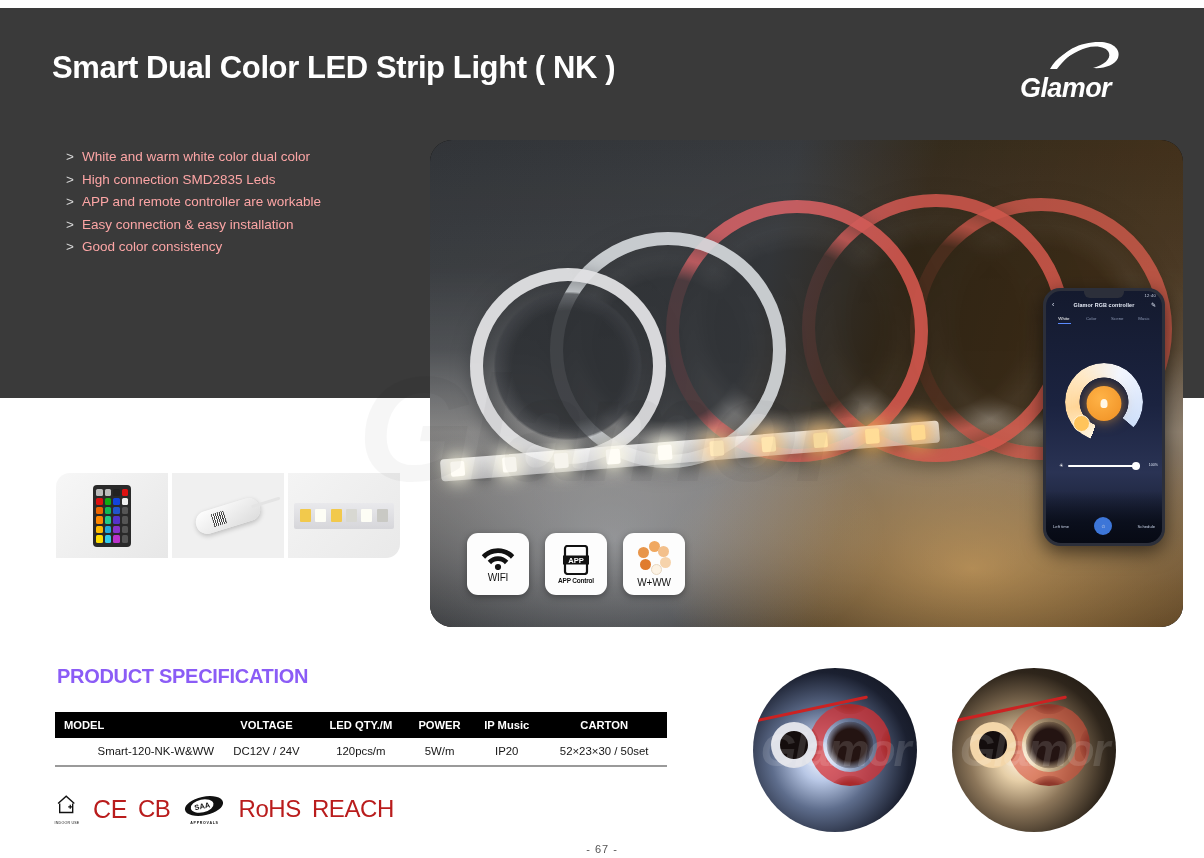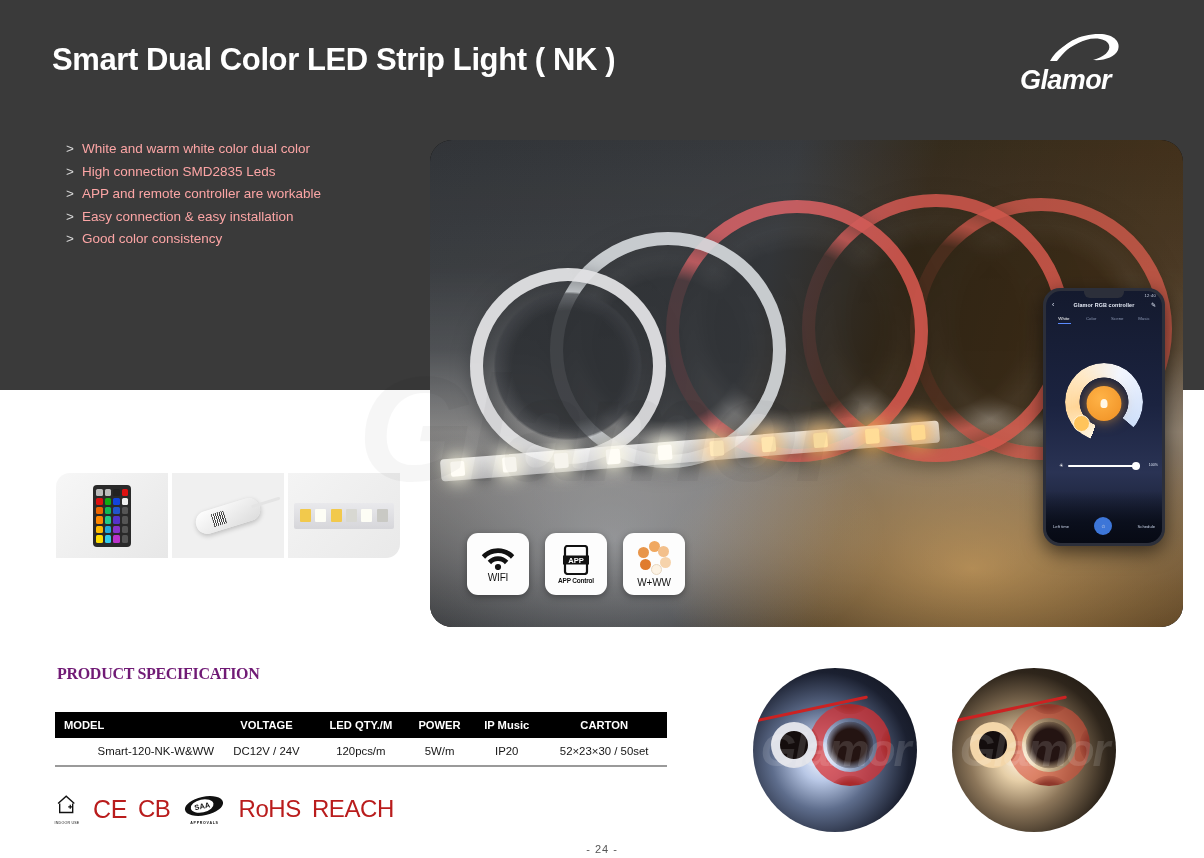--- a/index.html
+++ b/index.html
@@ -11,21 +11,21 @@
   }
   #page {
     position: relative;
     width: 1204px; height: 858px;
     background: #ffffff;
   }
 
   
   .header-panel {
     position: absolute;
-    left: 0; top: 0;
+    left: 0; top: 8px;
     width: 1204px; height: 389px;
     background: #3a3a3a;
   }
   .header-panel::after {
     content: "";
     position: absolute;
     left: 0; bottom: -1px; width: 1204px; height: 2px;
     background: #3a3a3a;
   }
   .page-title {
@@ -357,25 +357,24 @@
   }
   .strip-close i {
     width: 11px; height: 13px;
     border-radius: 1px;
   }
 
   
   .spec-title {
     position: absolute;
     left: 57px; top: 665px;
-    font-size: 16px;
+    font-size: 20px;
     font-weight: bold;
-    color: #701a75;
+    color: #8b5cf6;
     letter-spacing: -0.3px;
-    font-family: Liberation Serif, serif;
   }
   .spec-table {
     position: absolute;
     left: 55px; top: 712px;
     width: 612px;
     border-collapse: collapse;
   }
   .spec-table th {
     background: #000000;
     color: #ffffff;
@@ -749,14 +748,14 @@
 
   <div class="circle-img circle-warm">
     <span class="circle-red-wire"></span>
     <span class="circle-reel-big"></span>
     <span class="circle-reel-small"></span>
     <span class="circle-watermark">Glamor</span>
   </div>
 
   <div class="watermark">Glamor</div>
 
-  <div class="page-number">- 24 -</div>
+  <div class="page-number">- 67 -</div>
 </div>
 
 </body></html>

